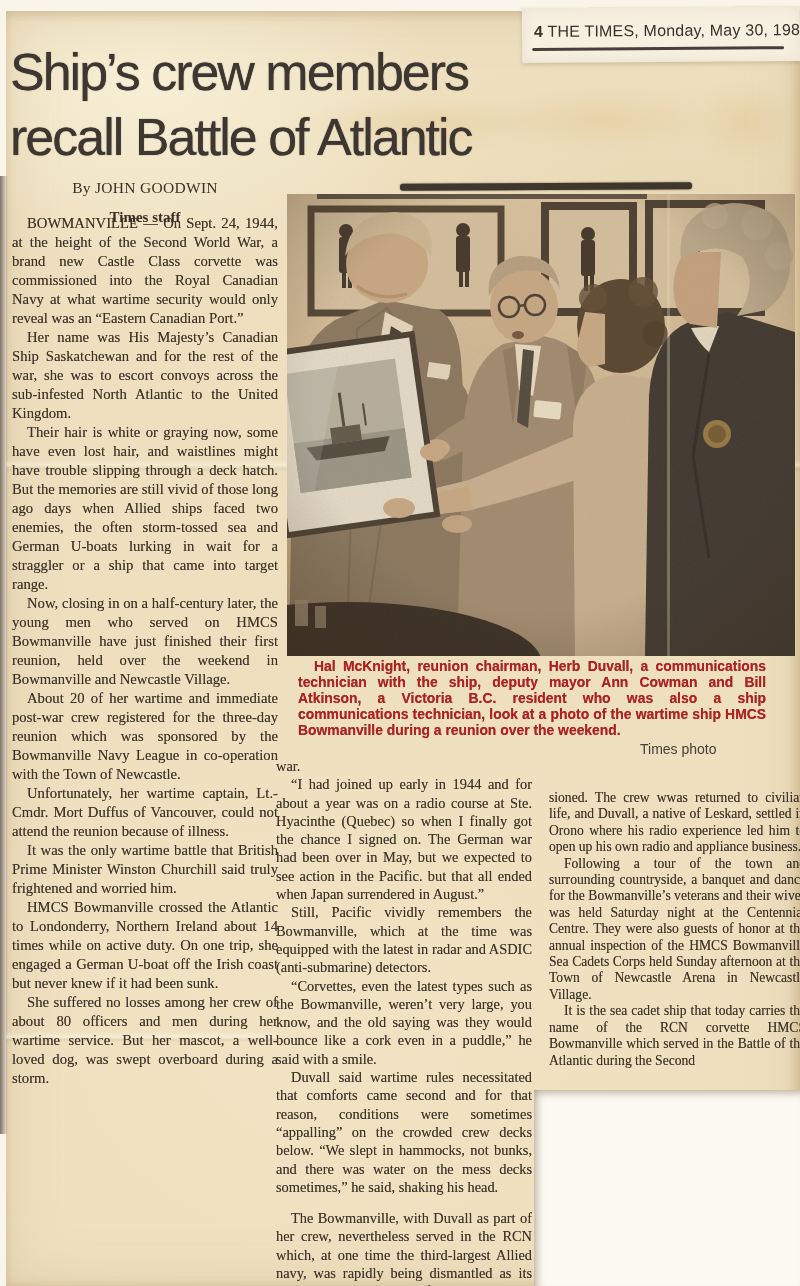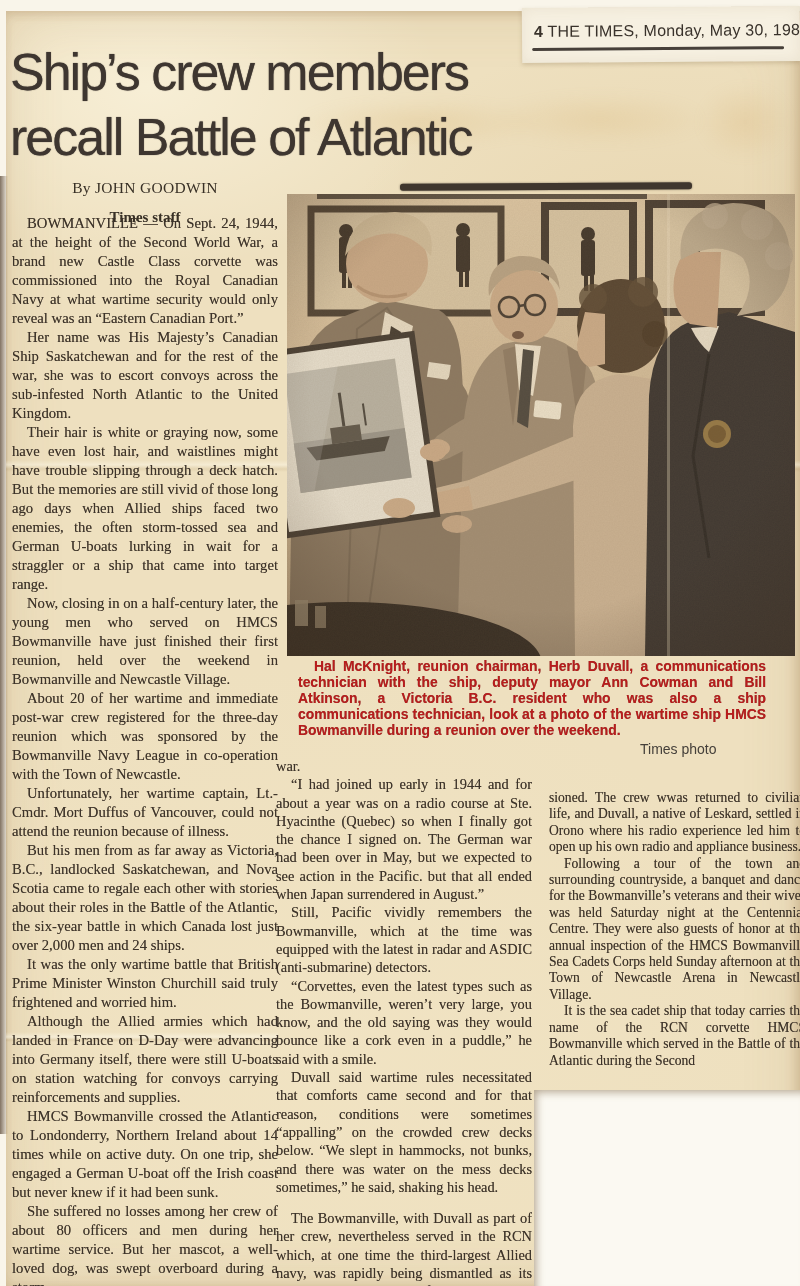--- a/index.html
+++ b/index.html
@@ -116,23 +116,21 @@
     <p class="affil">Times staff</p>
   </div>
 
   <div class="col col-left">
       <p>BOWMANVILLE — On Sept. 24, 1944, at the height of the Second World War, a brand new Castle Class corvette was commissioned into the Royal Canadian Navy at what wartime security would only reveal was an “Eastern Canadian Port.”</p>
       <p>Her name was His Majesty’s Canadian Ship Saskatchewan and for the rest of the war, she was to escort convoys across the sub-infested North Atlantic to the United Kingdom.</p>
       <p>Their hair is white or graying now, some have even lost hair, and waistlines might have trouble slipping through a deck hatch. But the memories are still vivid of those long ago days when Allied ships faced two enemies, the often storm-tossed sea and German U-boats lurking in wait for a straggler or a ship that came into target range.</p>
       <p>Now, closing in on a half-century later, the young men who served on HMCS Bowmanville have just finished their first reunion, held over the weekend in Bowmanville and Newcastle Village.</p>
       <p>About 20 of her wartime and immediate post-war crew registered for the three-day reunion which was sponsored by the Bowmanville Navy League in co-operation with the Town of Newcastle.</p>
       <p>Unfortunately, her wartime captain, Lt.-Cmdr. Mort Duffus of Vancouver, could not attend the reunion because of illness.</p>
-      <p>But his men from as far away as Victoria, B.C., landlocked Saskatchewan, and Nova Scotia came to regale each other with stories about their roles in the Battle of the Atlantic, the six-year battle in which Canada lost just over 2,000 men and 24 ships.</p>
       <p>It was the only wartime battle that British Prime Minister Winston Churchill said truly frightened and worried him.</p>
-      <p>Although the Allied armies which had landed in France on D-Day were advancing into Germany itself, there were still U-boats on station watching for convoys carrying reinforcements and supplies.</p>
       <p>HMCS Bowmanville crossed the Atlantic to Londonderry, Northern Ireland about 14 times while on active duty. On one trip, she engaged a German U-boat off the Irish coast but never knew if it had been sunk.</p>
       <p>She suffered no losses among her crew of about 80 officers and men during her wartime service. But her mascot, a well-loved dog, was swept overboard during a storm.</p>
     </div>
 
   <svg class="photo" viewBox="0 0 508 462" aria-hidden="true">
     <defs>
       <linearGradient id="wallGrad" x1="0" y1="0" x2="0" y2="1">
         <stop offset="0" stop-color="#dcc8a7"></stop>
           <stop offset="1" stop-color="#c2ab88"></stop>
       </linearGradient>

